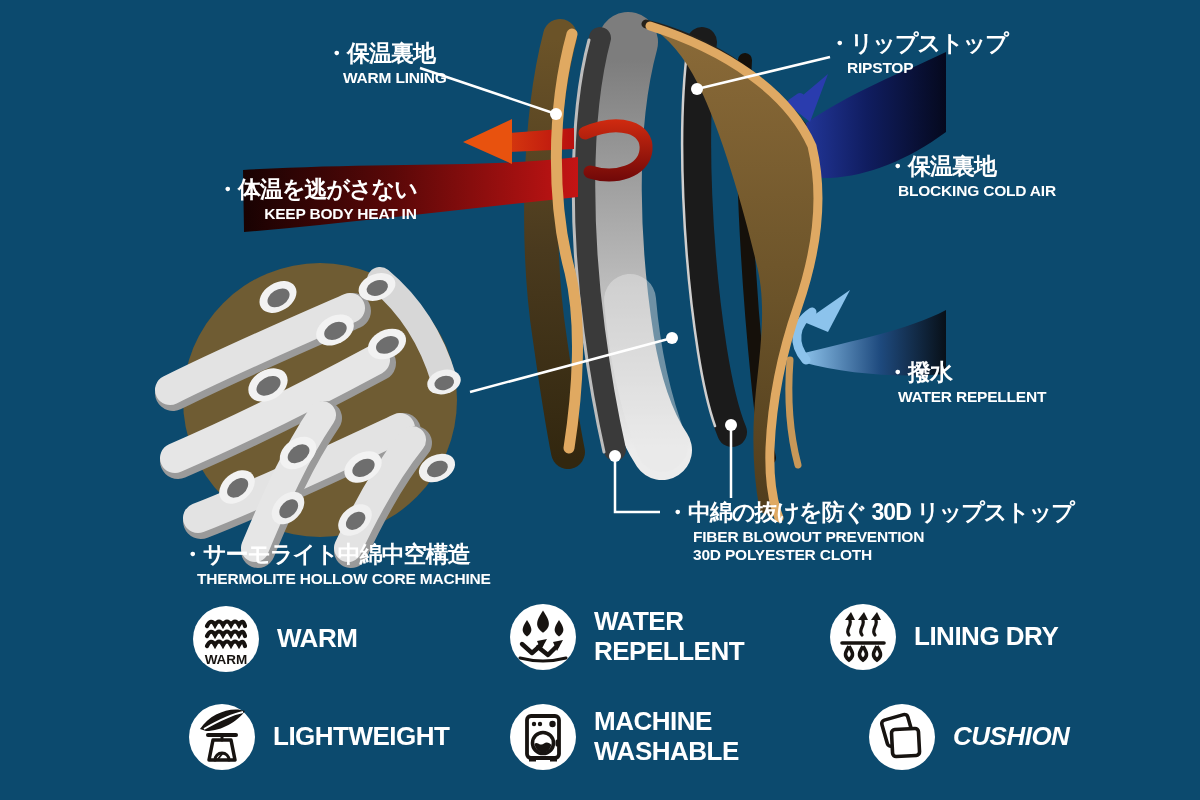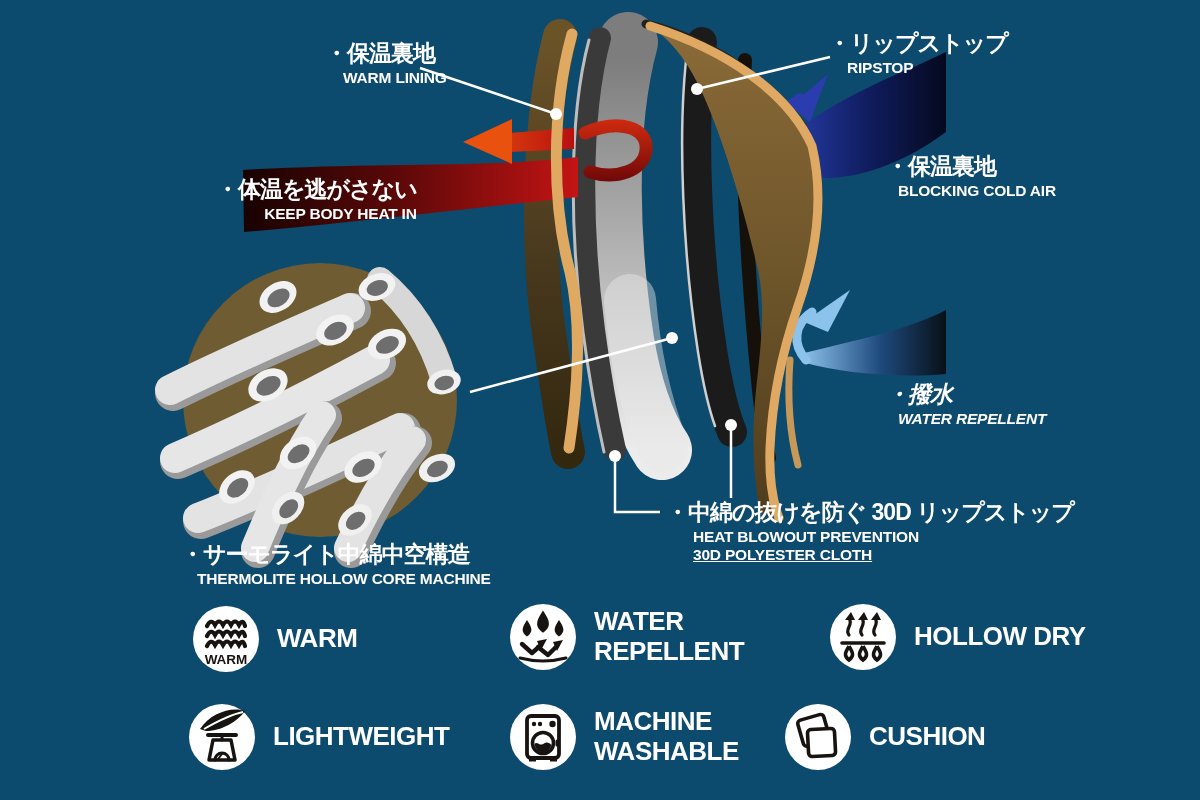--- a/index.html
+++ b/index.html
@@ -213,29 +213,29 @@
   <div class="callout" style="left:828px;top:30px;">
     <div class="jp">・リップストップ</div>
     <div class="en" style="margin-left:19px;">RIPSTOP</div>
   </div>
 
   <div class="callout" style="left:886px;top:153px;">
     <div class="jp">・保温裏地</div>
     <div class="en" style="margin-left:12px;">BLOCKING COLD AIR</div>
   </div>
 
-  <div class="callout" style="left:886px;top:381px;font-style:italic;">
+  <div class="callout" style="left:886px;top:359px;">
     <div class="jp">・撥水</div>
     <div class="en" style="margin-left:12px;">WATER REPELLENT</div>
   </div>
 
   <div class="callout" style="left:666px;top:499px;">
     <div class="jp">・中綿の抜けを防ぐ 30D リップストップ</div>
-    <div class="en" style="margin-left:27px;">HEAT BLOWOUT PREVENTION</div>
-    <div class="en" style="margin-left:27px;margin-top:0;text-decoration:underline;">30D POLYESTER CLOTH</div>
+    <div class="en" style="margin-left:27px;">FIBER BLOWOUT PREVENTION</div>
+    <div class="en" style="margin-left:27px;margin-top:0;">30D POLYESTER CLOTH</div>
   </div>
 
   <div class="callout" style="left:181px;top:541px;">
     <div class="jp">・サーモライト中綿中空構造</div>
     <div class="en" style="margin-left:16px;">THERMOLITE HOLLOW CORE MACHINE</div>
   </div>
 
   <div class="feature" style="left:192px;top:605px;">
     <svg class="ficon" viewBox="0 0 68 68">
       <circle cx="34" cy="34" r="33" fill="#fff"></circle>
@@ -283,21 +283,21 @@
         <path d="M16,17 L22,9 L26,17 Z"></path>
         <path d="M29,17 L35,9 L39,17 Z"></path>
         <path d="M42,17 L48,9 L52,17 Z"></path>
       </g>
       <g stroke="#171310" stroke-width="2.8" fill="none">
         <path transform="translate(20,52) scale(1.25)" d="M0,-7 C3,-2 4.5,0.5 0,4 C-4.5,0.5 -3,-2 0,-7"></path>
         <path transform="translate(34,52) scale(1.25)" d="M0,-7 C3,-2 4.5,0.5 0,4 C-4.5,0.5 -3,-2 0,-7"></path>
         <path transform="translate(48,52) scale(1.25)" d="M0,-7 C3,-2 4.5,0.5 0,4 C-4.5,0.5 -3,-2 0,-7"></path>
       </g>
     </svg>
-    <div class="flabel w210">HOLLOW DRY</div>
+    <div class="flabel w210">LINING DRY</div>
   </div>
 
   <div class="feature" style="left:188px;top:703px;">
     <svg class="ficon" viewBox="0 0 68 68">
       <circle cx="34" cy="34" r="33" fill="#fff"></circle>
       <path d="M12,26 C22,10 44,3 57,8 C50,18 34,28 18,28 Z" fill="#171310"></path>
       <path d="M16,26 C30,18 45,11 55,9" stroke="#fff" stroke-width="1.8" fill="none"></path>
       <g stroke="#171310" fill="none" stroke-linecap="round" stroke-linejoin="round">
         <path d="M20,32 L48,32" stroke-width="4"></path>
         <path d="M34,32 L34,37" stroke-width="3"></path>
@@ -318,21 +318,21 @@
       <circle cx="43.5" cy="21" r="3.2" fill="#171310"></circle>
       <circle cx="34" cy="40" r="10.5" fill="none" stroke="#171310" stroke-width="3.6"></circle>
       <path d="M25.5,41 C28,37.5 31,44 35,40.5 C37.5,38.5 41,40 42.3,42 C41,47 38,49.5 34,49.5 C29.5,49.5 26.3,45.8 25.5,41 Z" fill="#171310"></path>
       <rect x="46.5" y="36.5" width="4.5" height="7" rx="1.5" fill="#171310"></rect>
       <rect x="20" y="55" width="7" height="3.5" fill="#171310"></rect>
       <rect x="41" y="55" width="7" height="3.5" fill="#171310"></rect>
     </svg>
     <div class="flabel w170">MACHINE WASHABLE</div>
   </div>
 
-  <div class="feature" style="left:784px;top:703px;">
+  <div class="feature" style="left:868px;top:703px;font-style:italic;">
     <svg class="ficon" viewBox="0 0 68 68">
       <circle cx="34" cy="34" r="33" fill="#fff"></circle>
       <rect x="16" y="14" width="27" height="27" rx="3.5" fill="#fff" stroke="#171310" stroke-width="3.6" transform="rotate(-16 29 27)"></rect>
       <rect x="24" y="26" width="27" height="27" rx="3.5" fill="#fff" stroke="#171310" stroke-width="3.6" transform="rotate(-3 37 39)"></rect>
     </svg>
     <div class="flabel w210">CUSHION</div>
   </div>
 
 </div>
 

